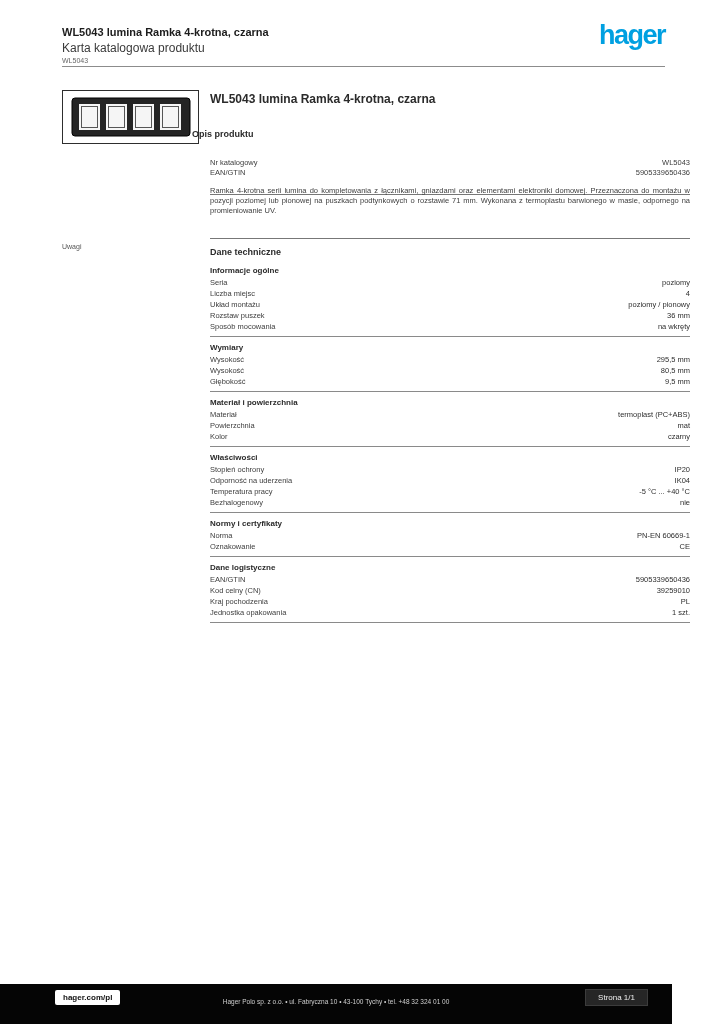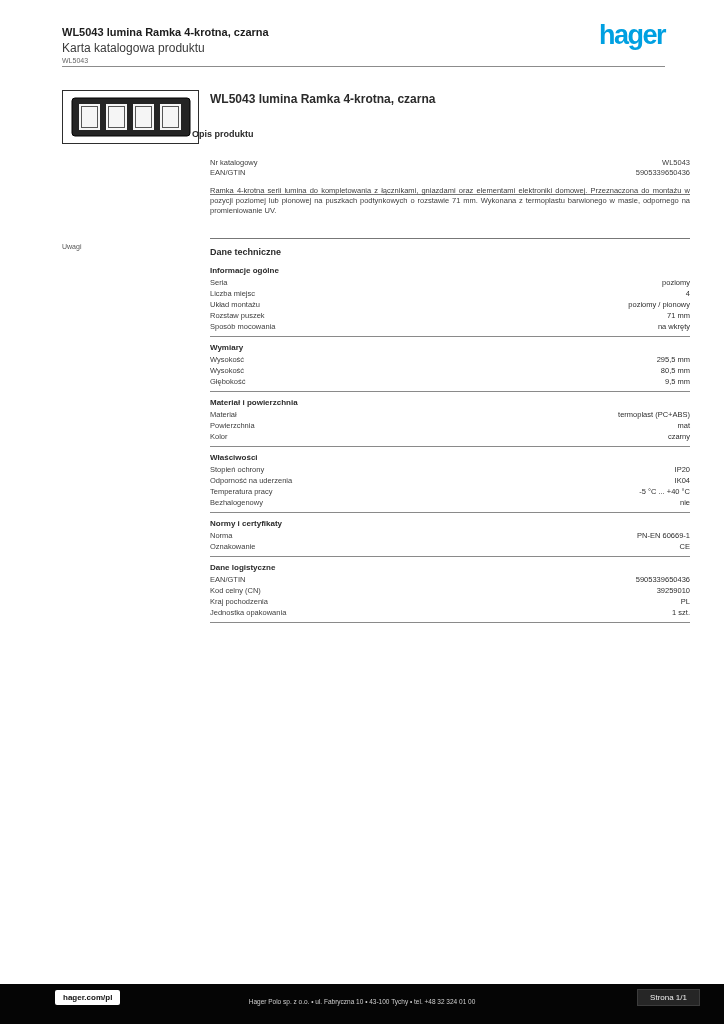--- a/index.html
+++ b/index.html
@@ -32,21 +32,21 @@
 
   
   .specs-heading{position:absolute;left:210px;top:247px;font-size:9px;font-weight:bold;color:#2b2b2b;}
   .spec-sections{position:absolute;left:210px;top:260px;width:480px;}
   .spec-section{border-bottom:1px solid #8a8a8a;padding:2px 0 4px;}
   .spec-section-heading{font-size:8px;font-weight:bold;color:#2b2b2b;margin:4px 0 2px;}
   .spec-row{display:flex;justify-content:space-between;font-size:7.5px;line-height:11px;color:#3d3d3d;}
   .spec-row .val{text-align:right;color:#2e2e2e;}
 
   
-  .footer-bar{position:absolute;left:0;bottom:0;width:724px;height:40px;background:#050505;}
+  .footer-bar{position:absolute;left:0;bottom:0;width:672px;height:40px;background:#050505;}
   .site-chip{position:absolute;left:55px;top:6px;background:#ffffff;color:#111;font-size:8px;
              font-weight:bold;padding:3px 8px;border-radius:2px;}
   .footer-center{position:absolute;left:50%;transform:translateX(-50%);top:14px;color:#cfcfcf;
                  font-size:6.5px;white-space:nowrap;}
   .page-chip{position:absolute;right:24px;top:5px;background:#262626;border:1px solid #3c3c3c;
              color:#eeeeee;font-size:8px;padding:3px 12px;}
 </style>
 </head>
 <body>
 
@@ -101,21 +101,21 @@
         <div class="spec-row">
           <span class="lbl">Liczba miejsc</span>
           <span class="val">4</span>
         </div>
         <div class="spec-row">
           <span class="lbl">Układ montażu</span>
           <span class="val">poziomy / pionowy</span>
         </div>
         <div class="spec-row">
           <span class="lbl">Rozstaw puszek</span>
-          <span class="val">71 mm</span>
+          <span class="val">36 mm</span>
         </div>
         <div class="spec-row">
           <span class="lbl">Sposób mocowania</span>
           <span class="val">na wkręty</span>
         </div>
       </div>
       <div class="spec-section">
         <div class="spec-section-heading">Wymiary</div>
         <div class="spec-row">
           <span class="lbl">Wysokość</span>

